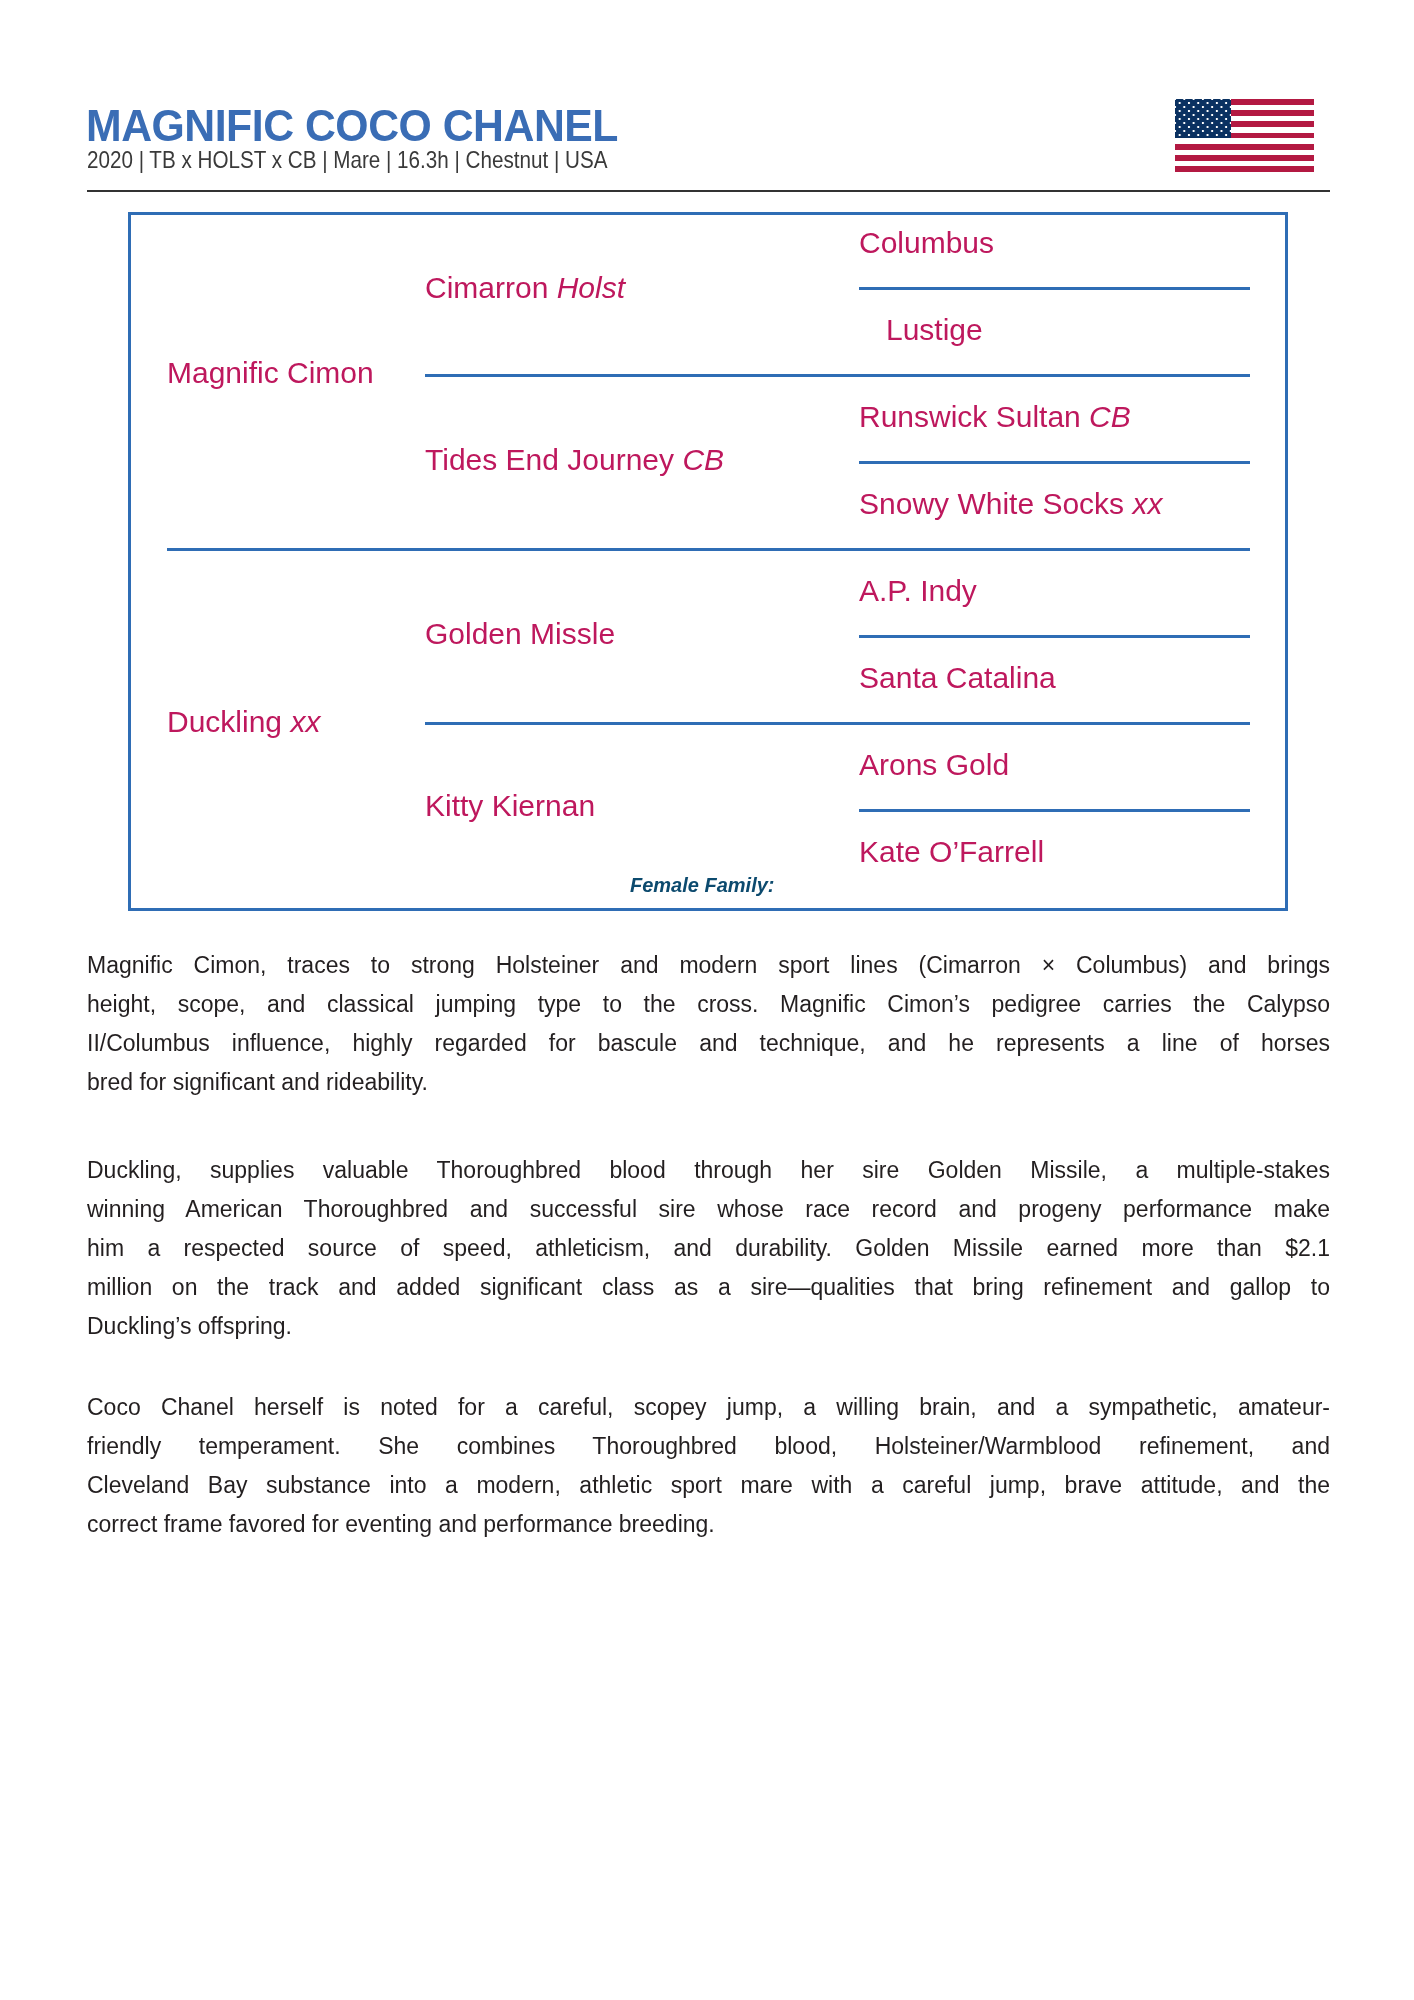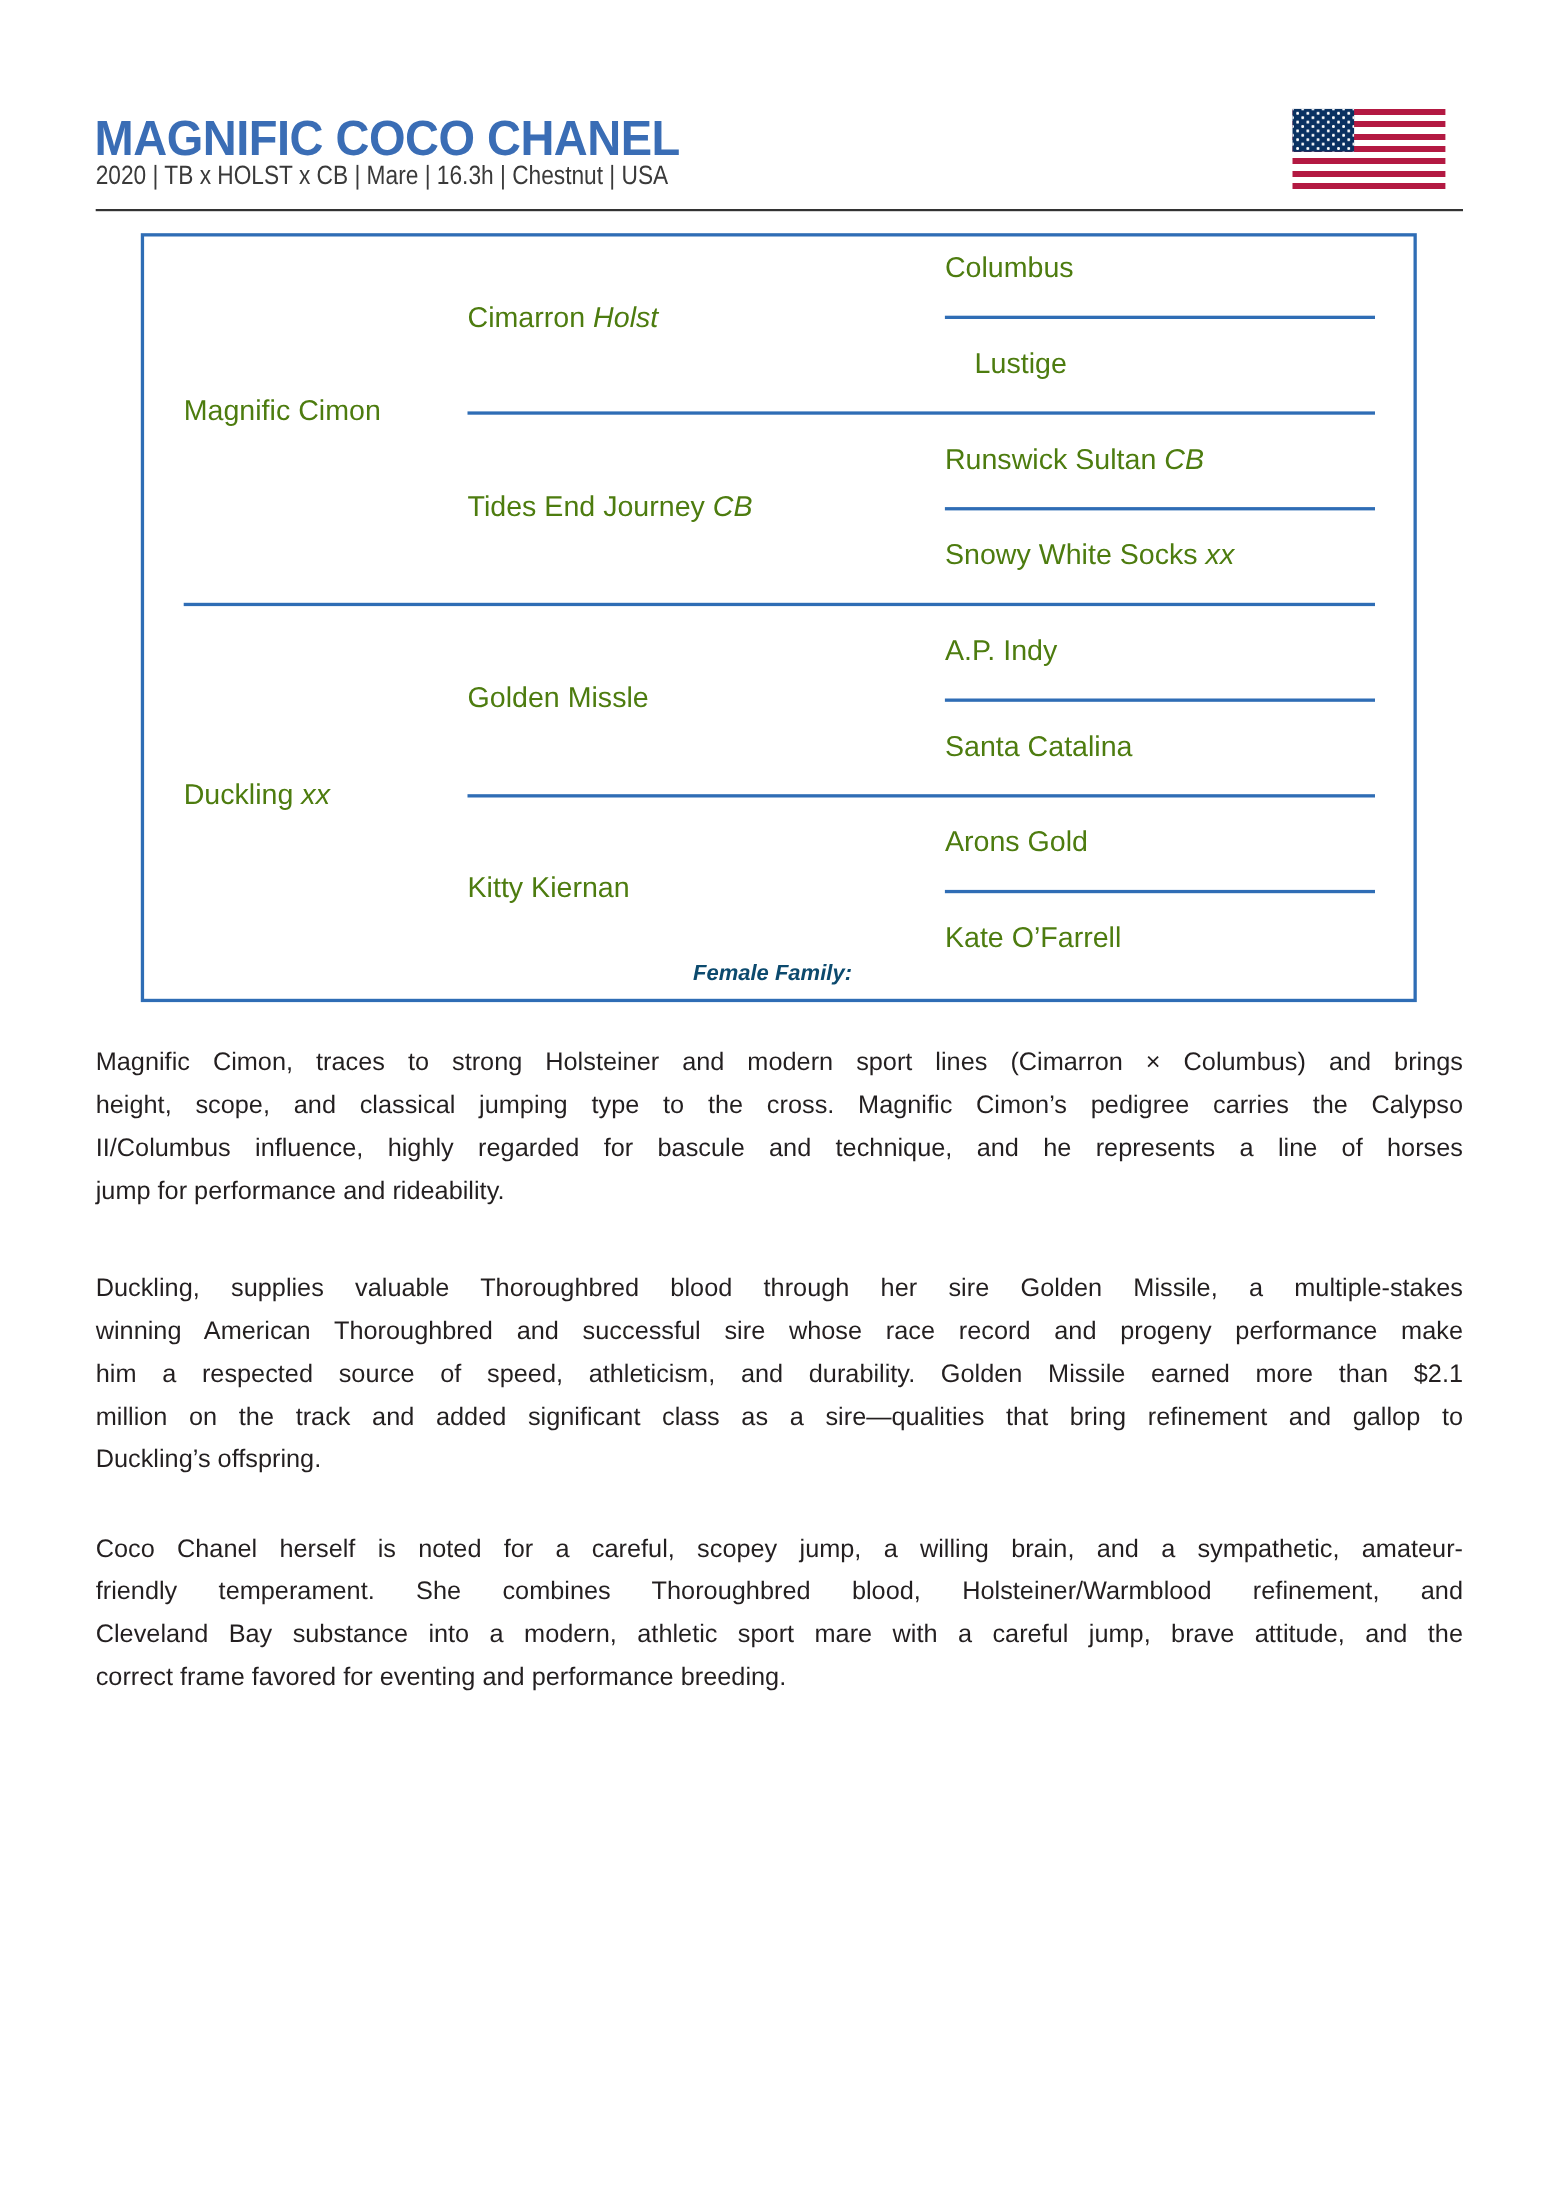--- a/index.html
+++ b/index.html
@@ -31,21 +31,21 @@
         radial-gradient(circle, #ffffff 1.1px, transparent 1.5px);
       background-size: 9.3px 8px, 9.3px 8px;
       background-position: 0px 0px, 4.65px 4px;
     }
 
     .pedigree-box {
       position: absolute; left: 128px; top: 212px; width: 1154px; height: 693px;
       border: 3px solid #2f6db5;
     }
     .ped-name {
-      position: absolute; font-size: 26px; line-height: 26px; color: #4d7c0f; white-space: nowrap;
+      position: absolute; font-size: 30px; line-height: 26px; color: #be185d; white-space: nowrap;
       transform: translateY(-50%);
     }
     .ped-name .suffix { font-style: italic; }
     .ped-line { position: absolute; height: 3px; background: #2f6db5; }
 
     .female-family {
       position: absolute; left: 630px; top: 873px;
       font-size: 20px; line-height: 24px; font-weight: 700; font-style: italic; color: #0c4a6e; white-space: nowrap;
     }
 
@@ -127,21 +127,21 @@
 <div class="body-text" id="para-1">
   <div class="line" style="white-space: normal;">
       <span style="display: block; text-align: justify; text-align-last: justify; white-space: nowrap;">Magnific Cimon, traces to strong Holsteiner and modern sport lines (Cimarron × Columbus) and brings</span>
     </div>
   <div class="line" style="white-space: normal;">
       <span style="display: block; text-align: justify; text-align-last: justify; white-space: nowrap;">height, scope, and classical jumping type to the cross. Magnific Cimon’s pedigree carries the Calypso</span>
     </div>
   <div class="line" style="white-space: normal;">
       <span style="display: block; text-align: justify; text-align-last: justify; white-space: nowrap;">II/Columbus influence, highly regarded for bascule and technique, and he represents a line of horses</span>
     </div>
-  <div class="line last"><span>jump for performance and rideability.</span></div>
+  <div class="line last"><span>bred for significant and rideability.</span></div>
 </div>
 
 <div class="body-text" id="para-2">
   <div class="line" style="white-space: normal;">
       <span style="display: block; text-align: justify; text-align-last: justify; white-space: nowrap;">Duckling, supplies valuable Thoroughbred blood through her sire Golden Missile, a multiple-stakes</span>
     </div>
   <div class="line" style="white-space: normal;">
       <span style="display: block; text-align: justify; text-align-last: justify; white-space: nowrap;">winning American Thoroughbred and successful sire whose race record and progeny performance make</span>
     </div>
   <div class="line" style="white-space: normal;">

